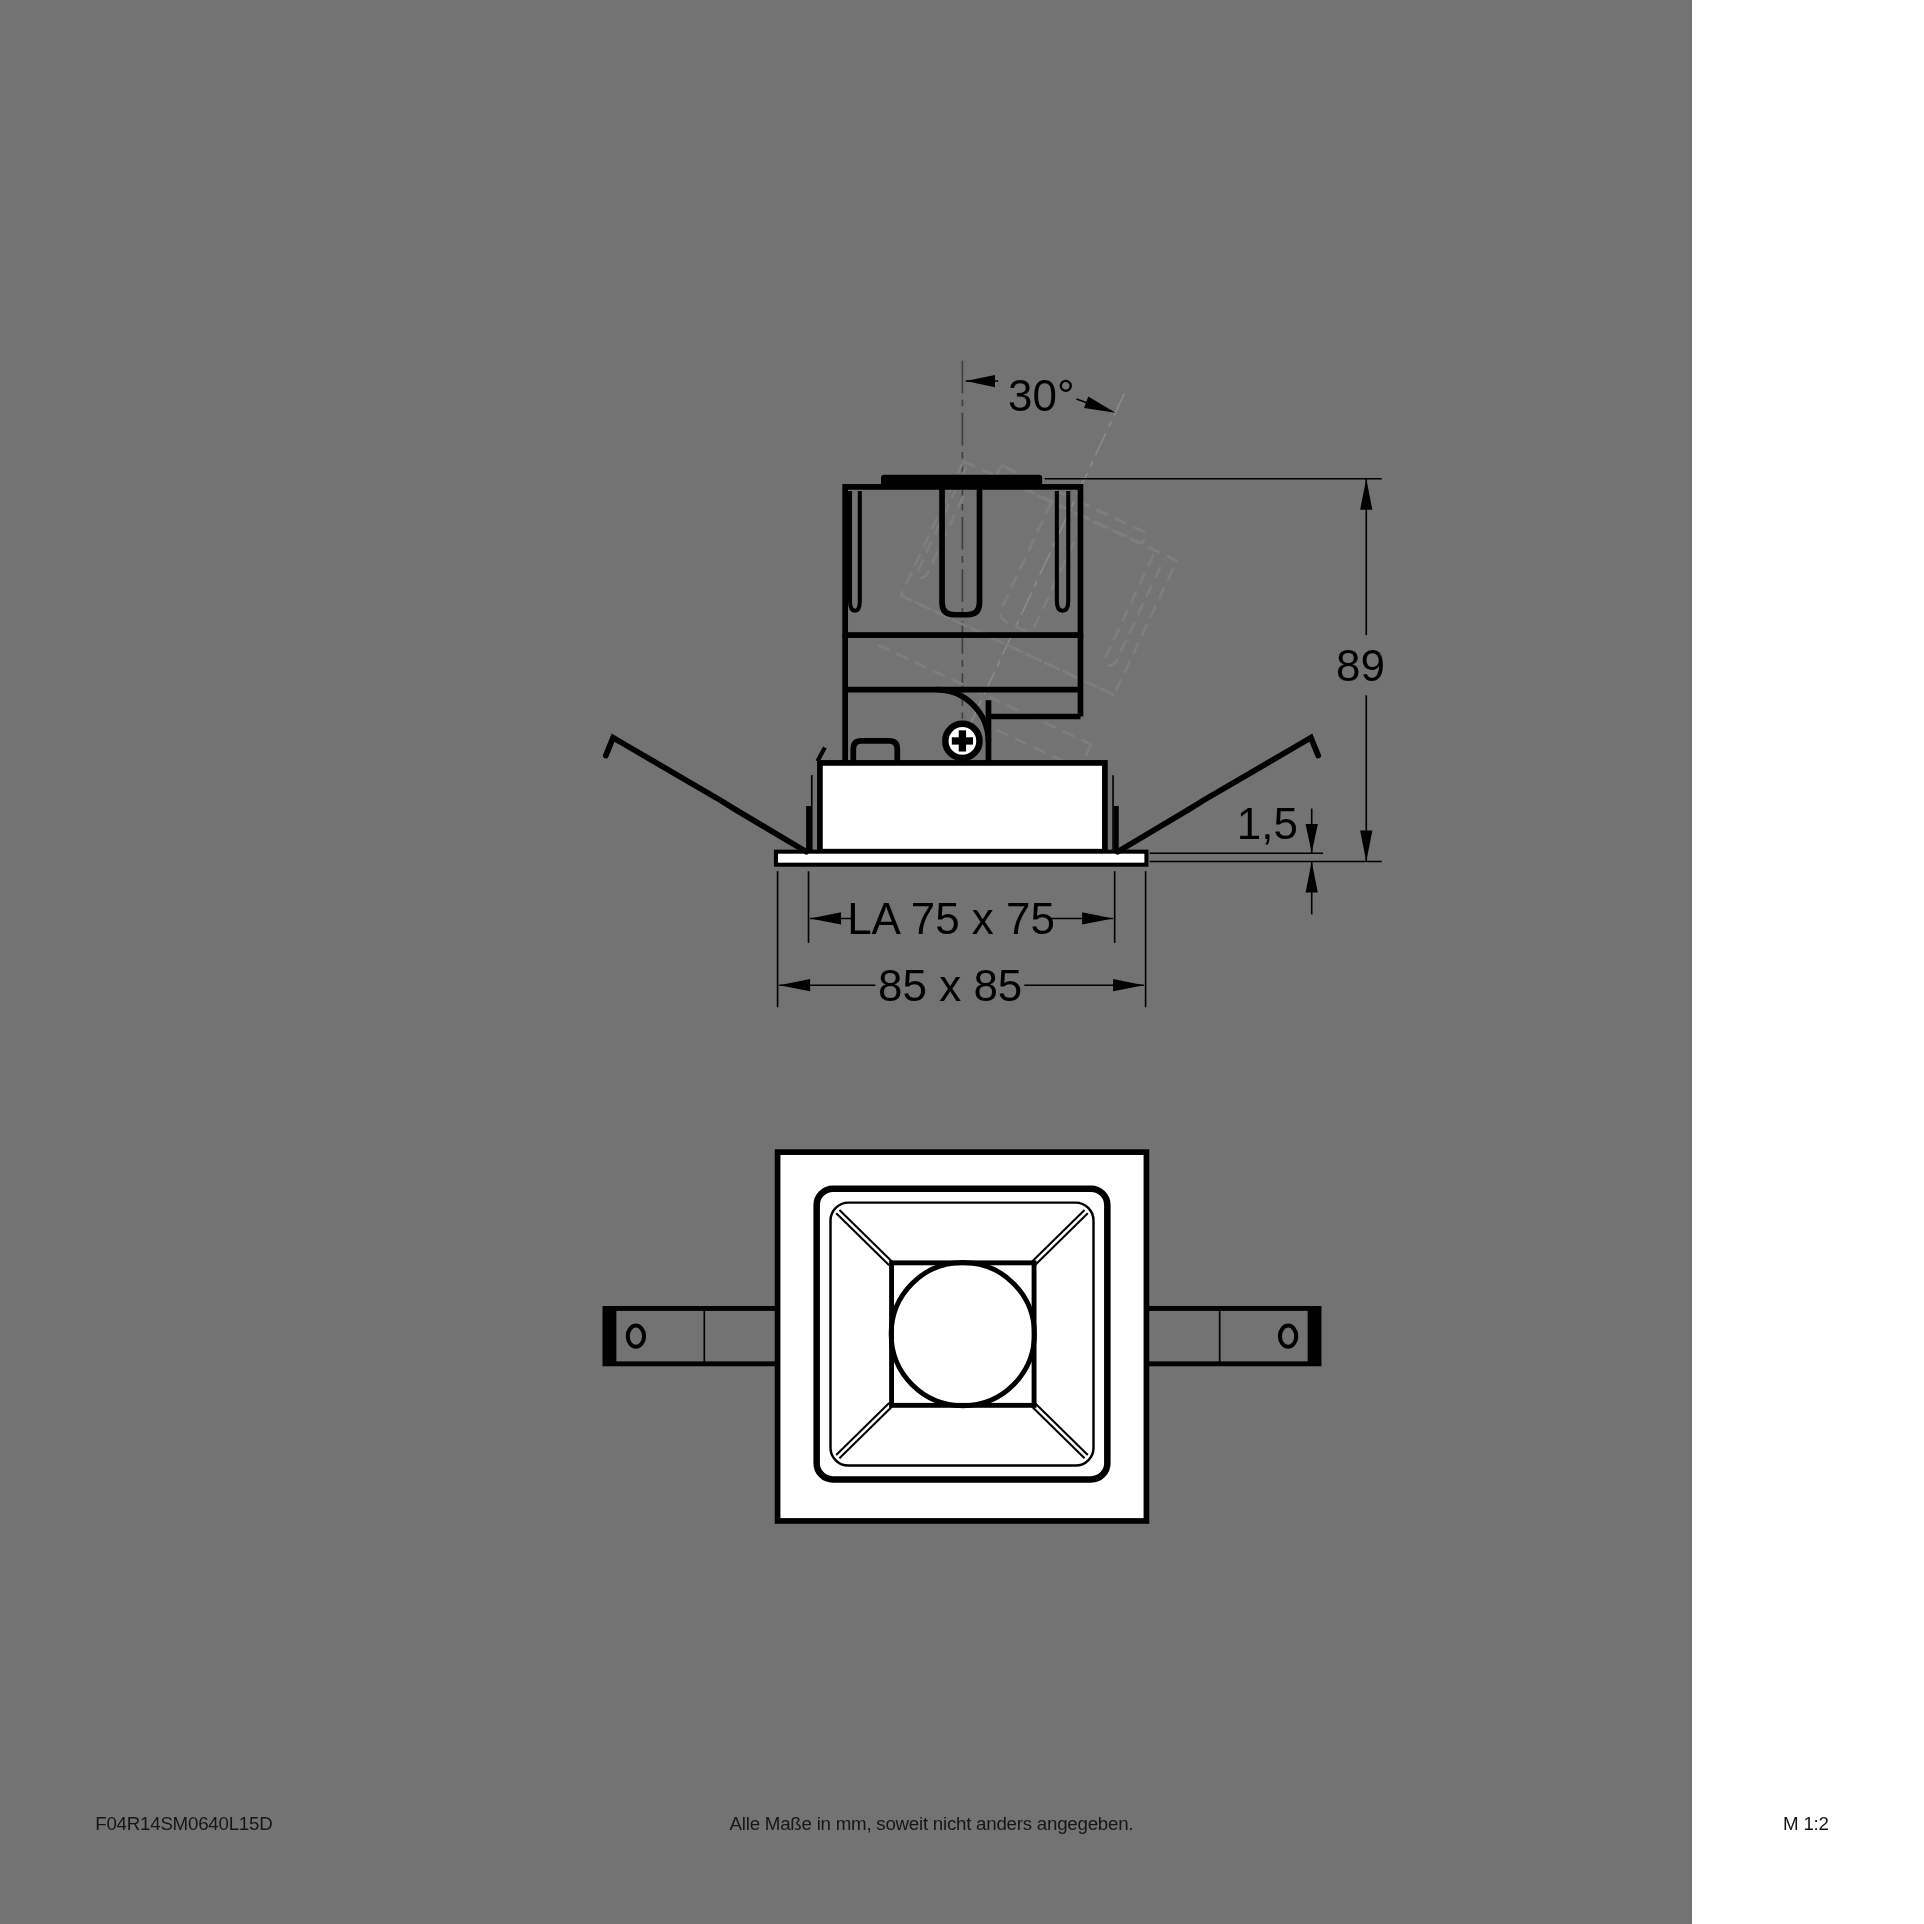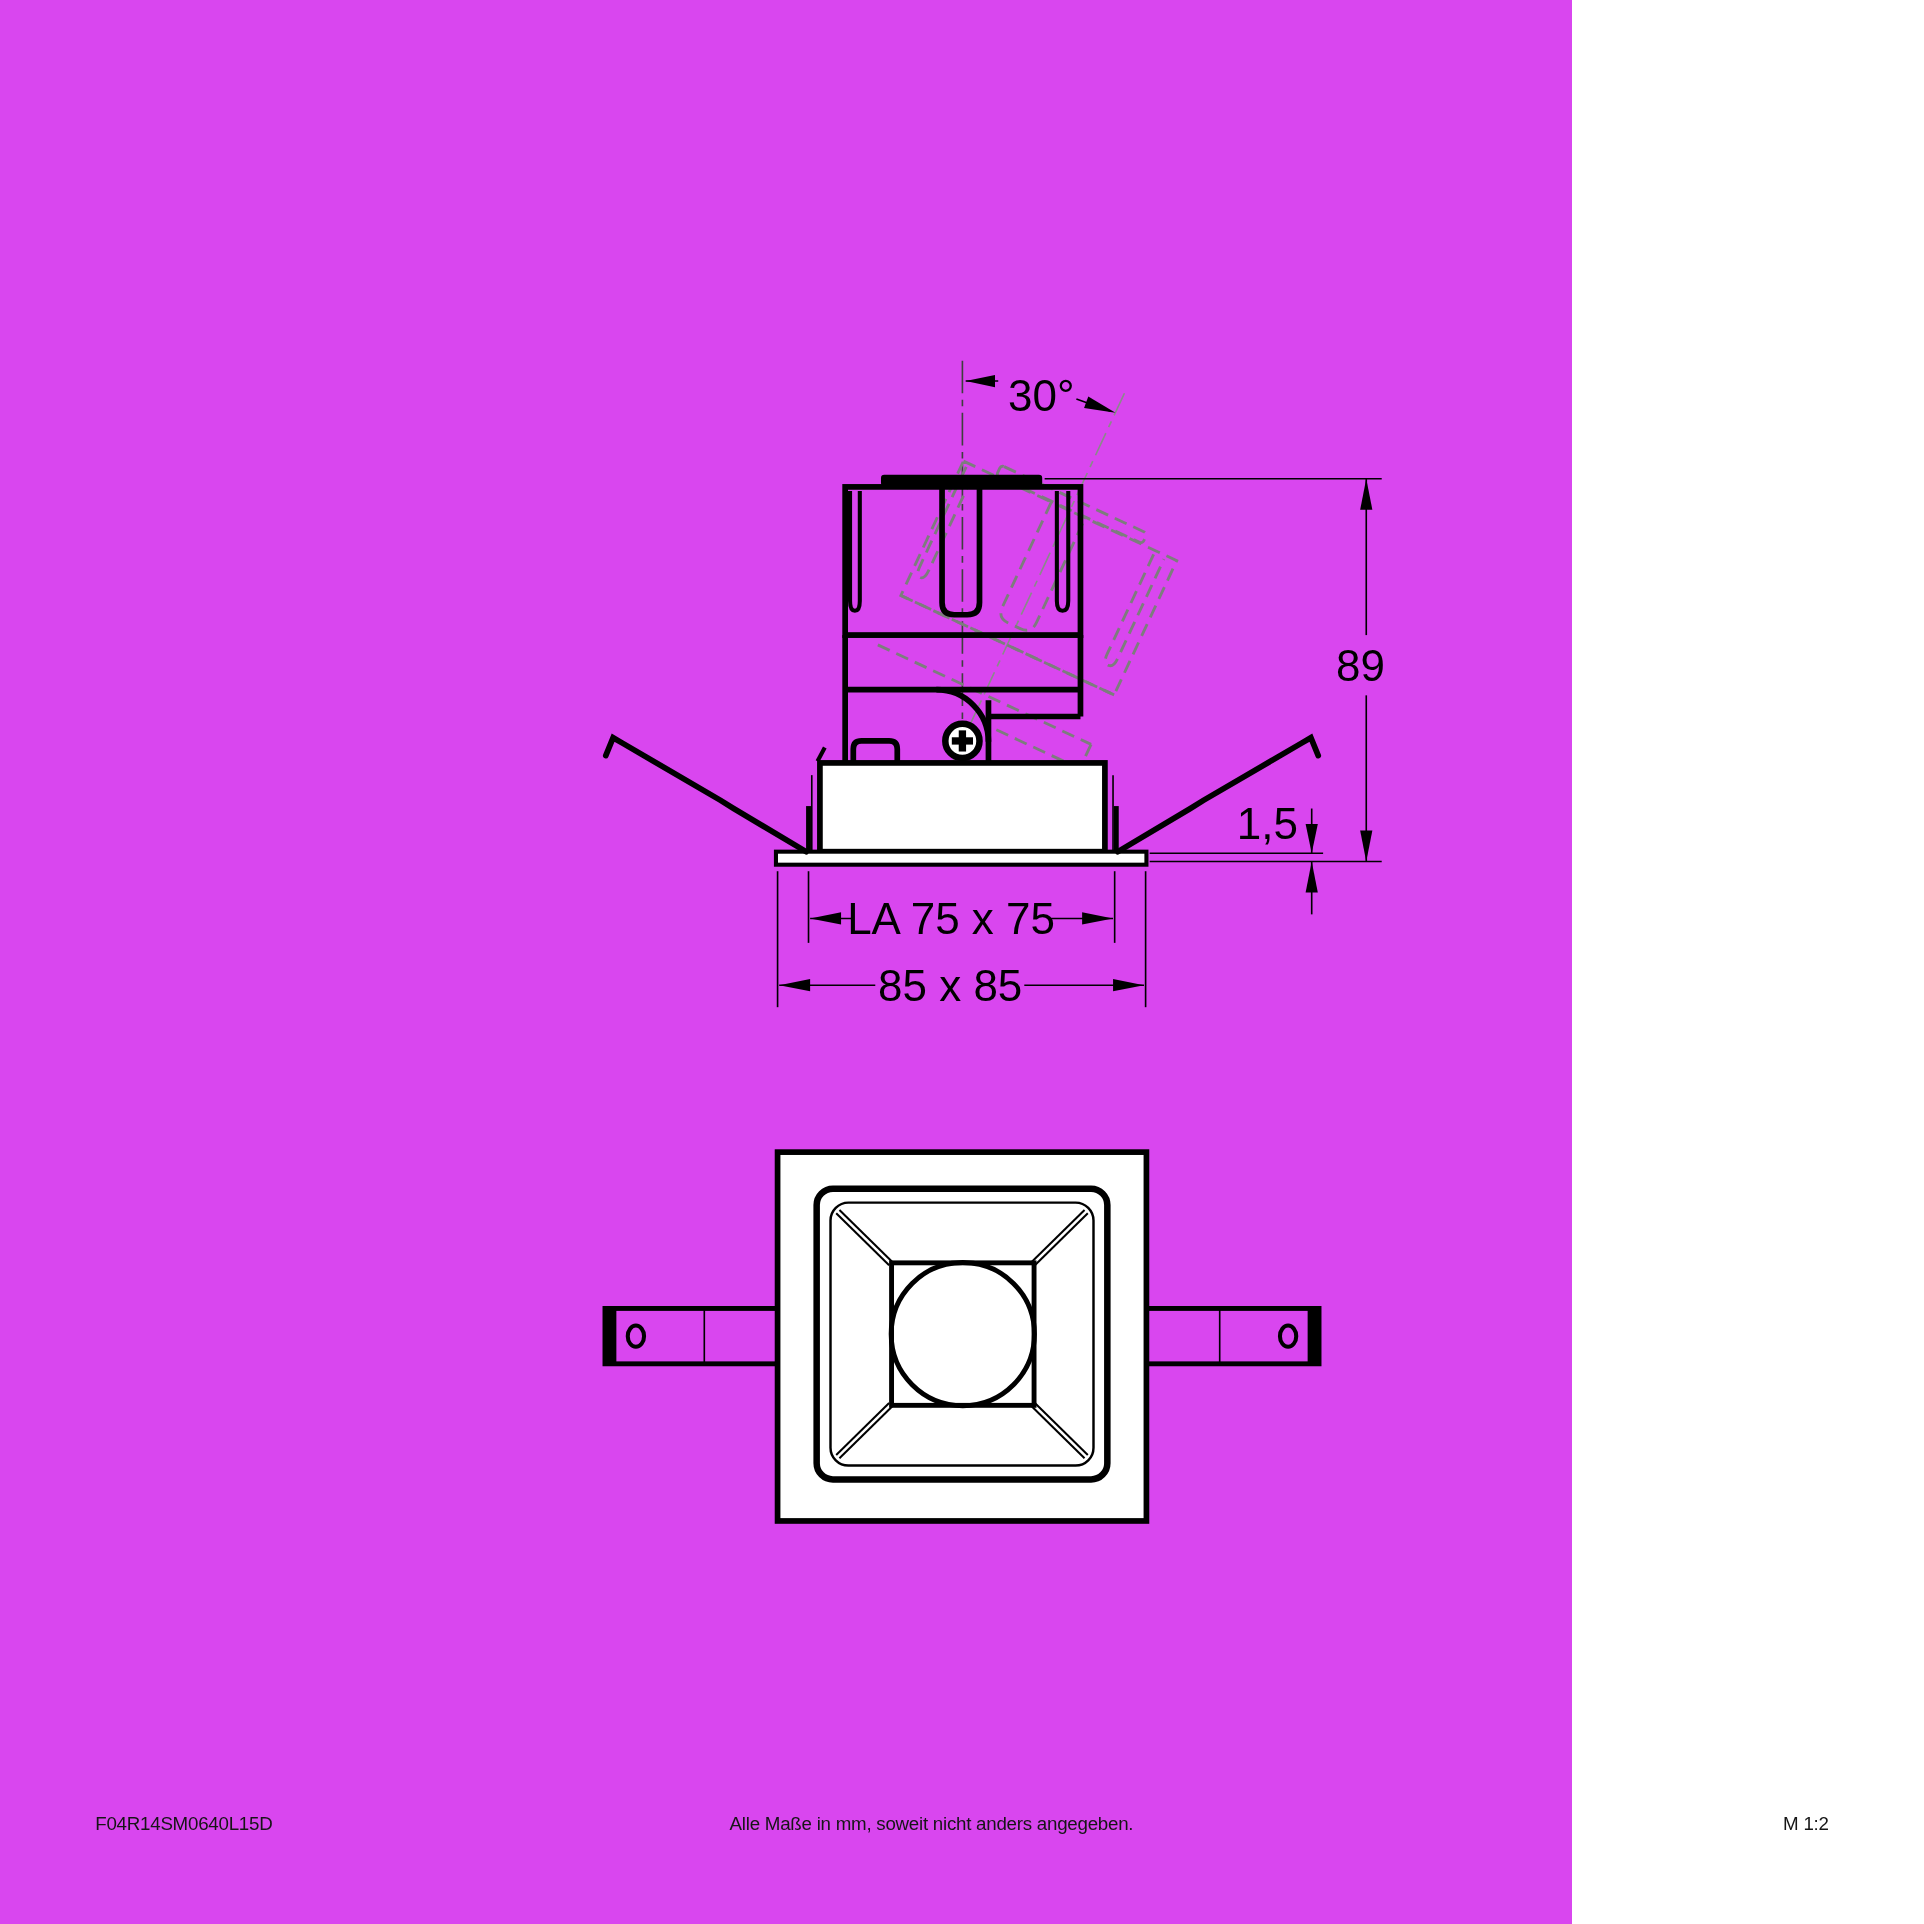--- a/index.html
+++ b/index.html
@@ -1,16 +1,16 @@
 <!DOCTYPE html>
 <html style="font-size:13px"><head>
 <meta charset="utf-8">
 <style>
   html,body{margin:0;padding:0;background:#fff;}
-  .canvas-wrap{width:1572px;height:1924px;background:#d946ef;position:relative;font-family:"Liberation Sans",sans-serif;}
+  .canvas-wrap{width:1692px;height:1924px;background:#737373;position:relative;font-family:"Liberation Sans",sans-serif;}
   svg{display:block;}
   .dim-text{font-family:"Liberation Sans",sans-serif;font-size:54px;fill:#000;}
   .footer-text{font-family:"Liberation Sans",sans-serif;font-size:23px;letter-spacing:-0.3px;fill:#161616;}
   .solid{stroke:#000;fill:none;}
   .thin{stroke:#000;stroke-width:2;fill:none;}
 </style>
 </head>
 <body>
 
 <div class="canvas-wrap">

